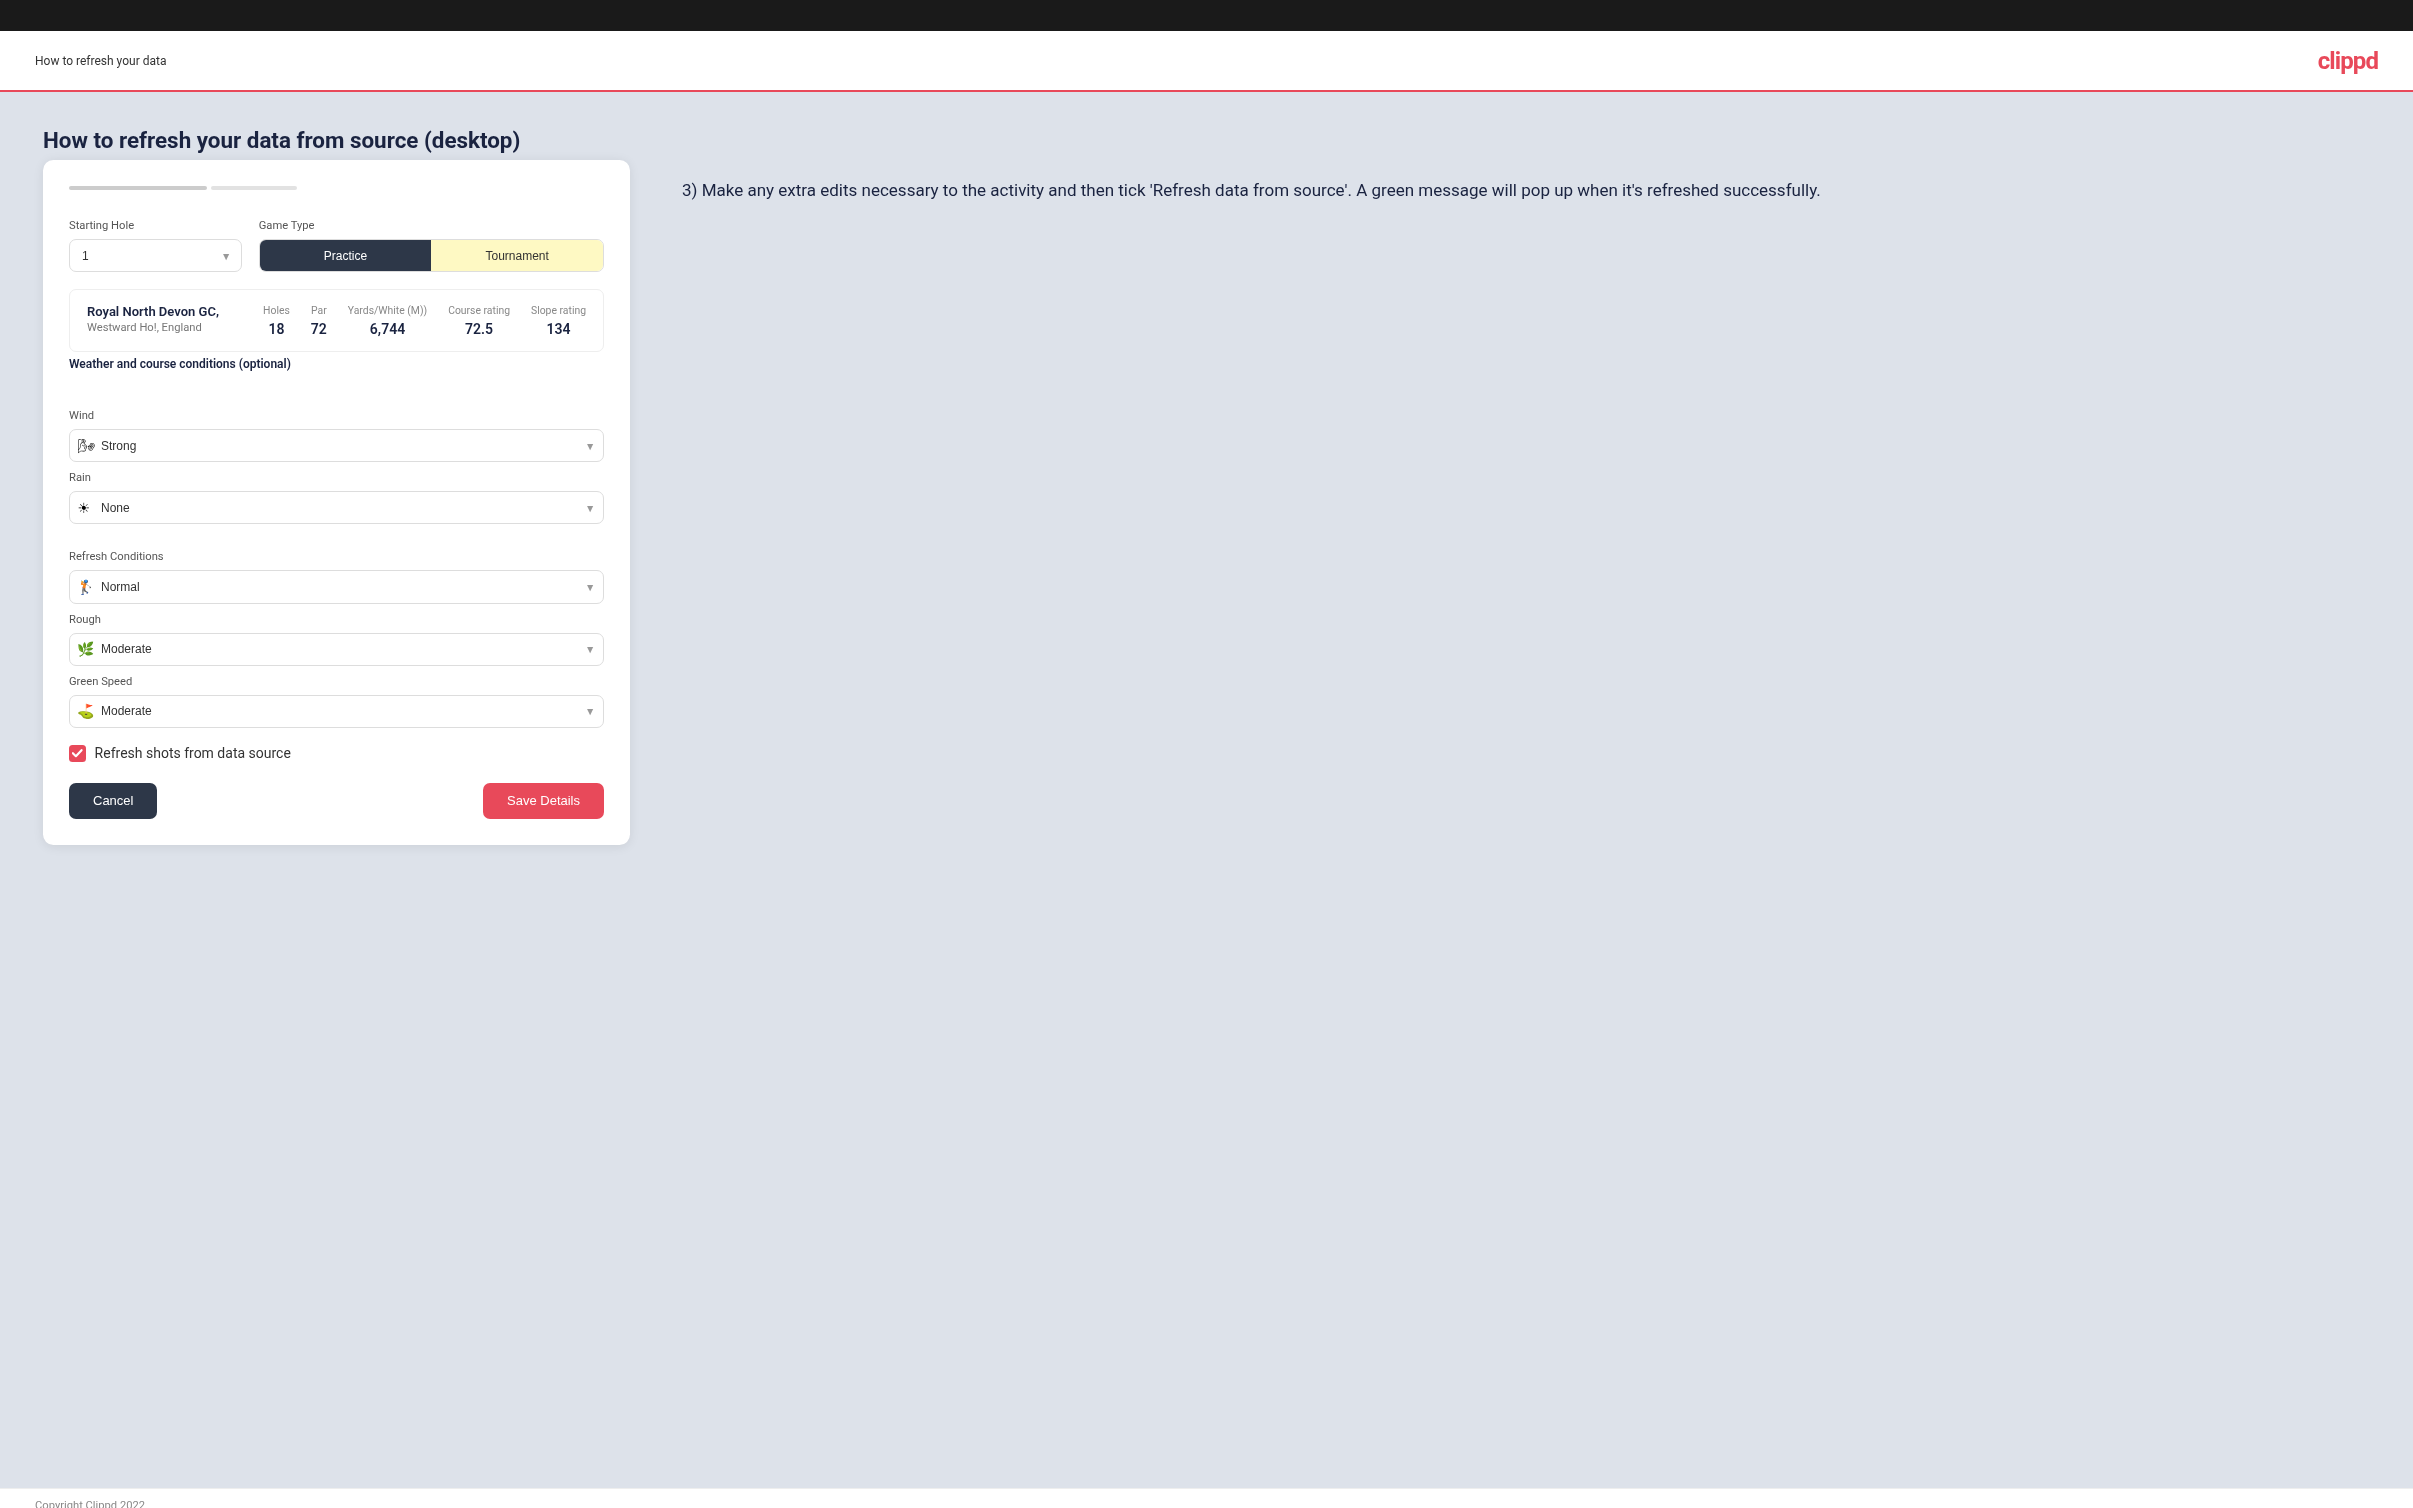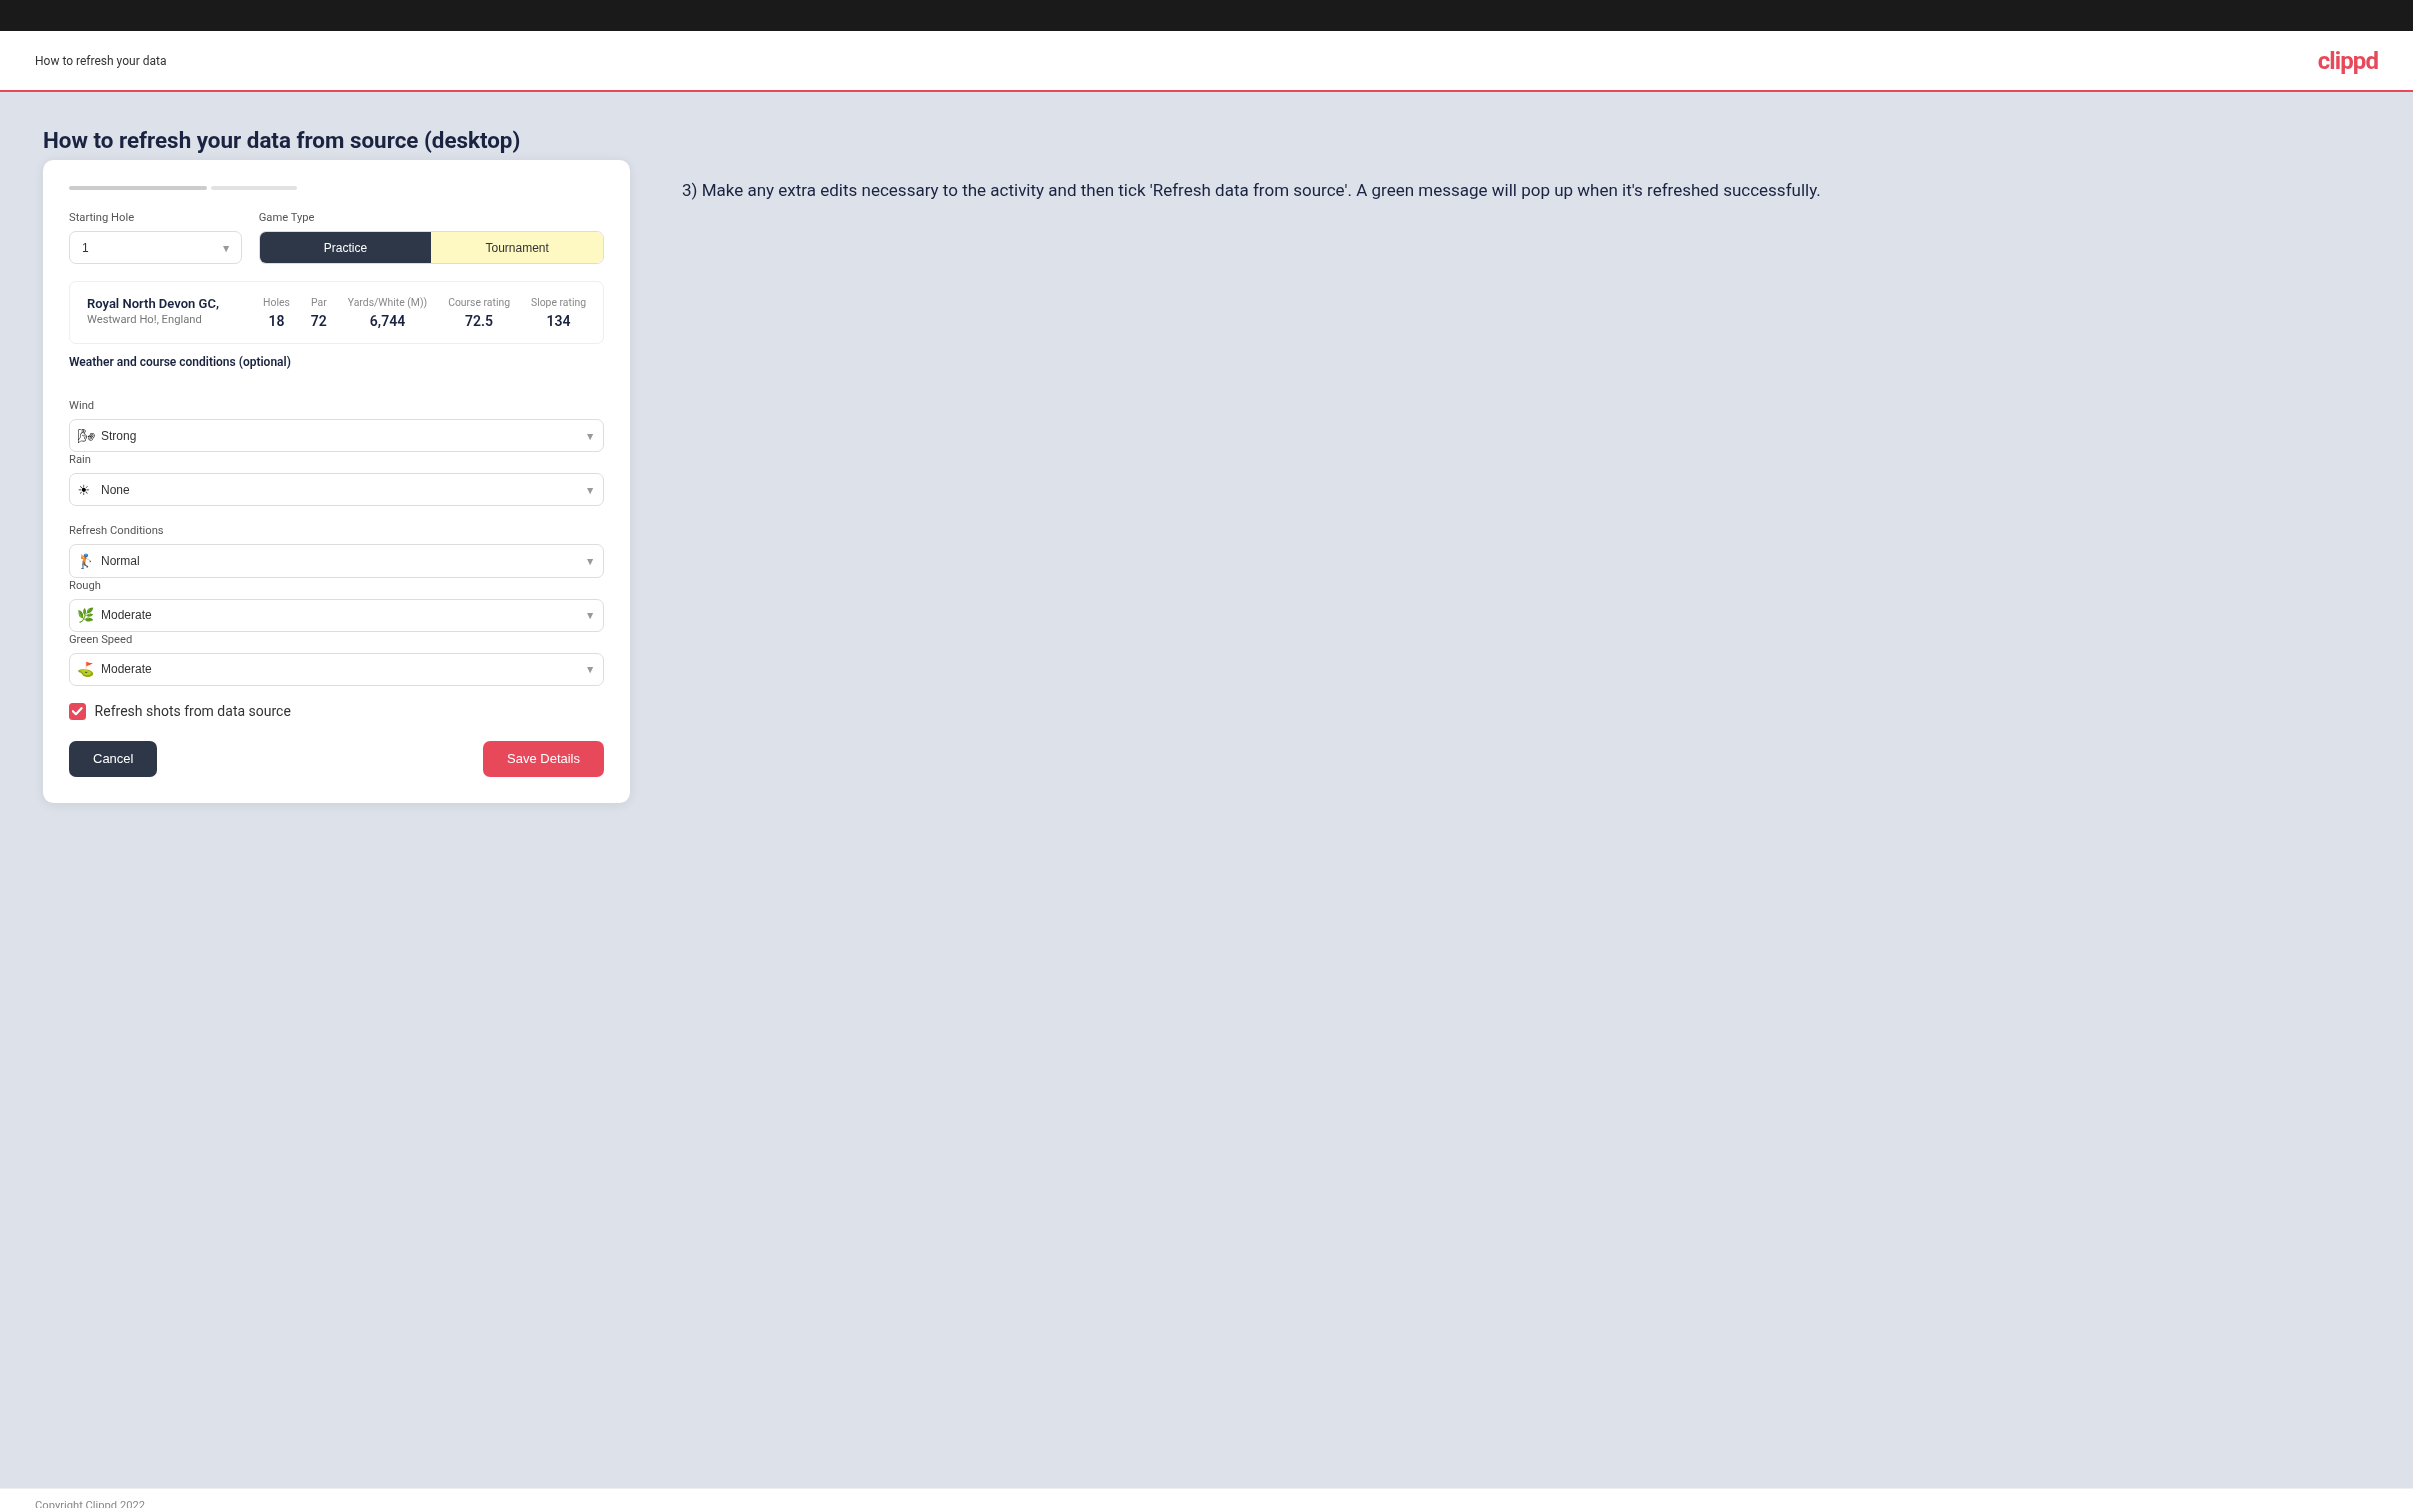--- a/index.html
+++ b/index.html
@@ -65,20 +65,21 @@
       margin-bottom: 17px;
     }
     .form-group {
       flex: 1;
     }
     .form-group label {
       display: block;
       font-size: 11.2px;
       color: #555;
       margin-bottom: 7px;
+      margin-top: 8px;
     }
     .select-wrapper {
       position: relative;
     }
     .select-wrapper select {
       width: 100%;
       padding: 8.6px 31px 8.6px 12px;
       border: 0.9px solid #ddd;
       border-radius: 7px;
       font-size: 12px;
@@ -118,21 +119,21 @@
       color: #fff;
     }
     .game-type-btn.inactive {
       background: #fef9c3;
       color: #333;
     }
     .course-info-box {
       border: 0.9px solid #eee;
       border-radius: 7px;
       padding: 14px 17px;
-      margin-bottom: 11px;
+      margin-bottom: 5px;
     }
     .course-info-top {
       display: flex;
       align-items: flex-start;
       gap: 26px;
     }
     .course-name-section {
       flex: 1;
     }
     .course-name {

